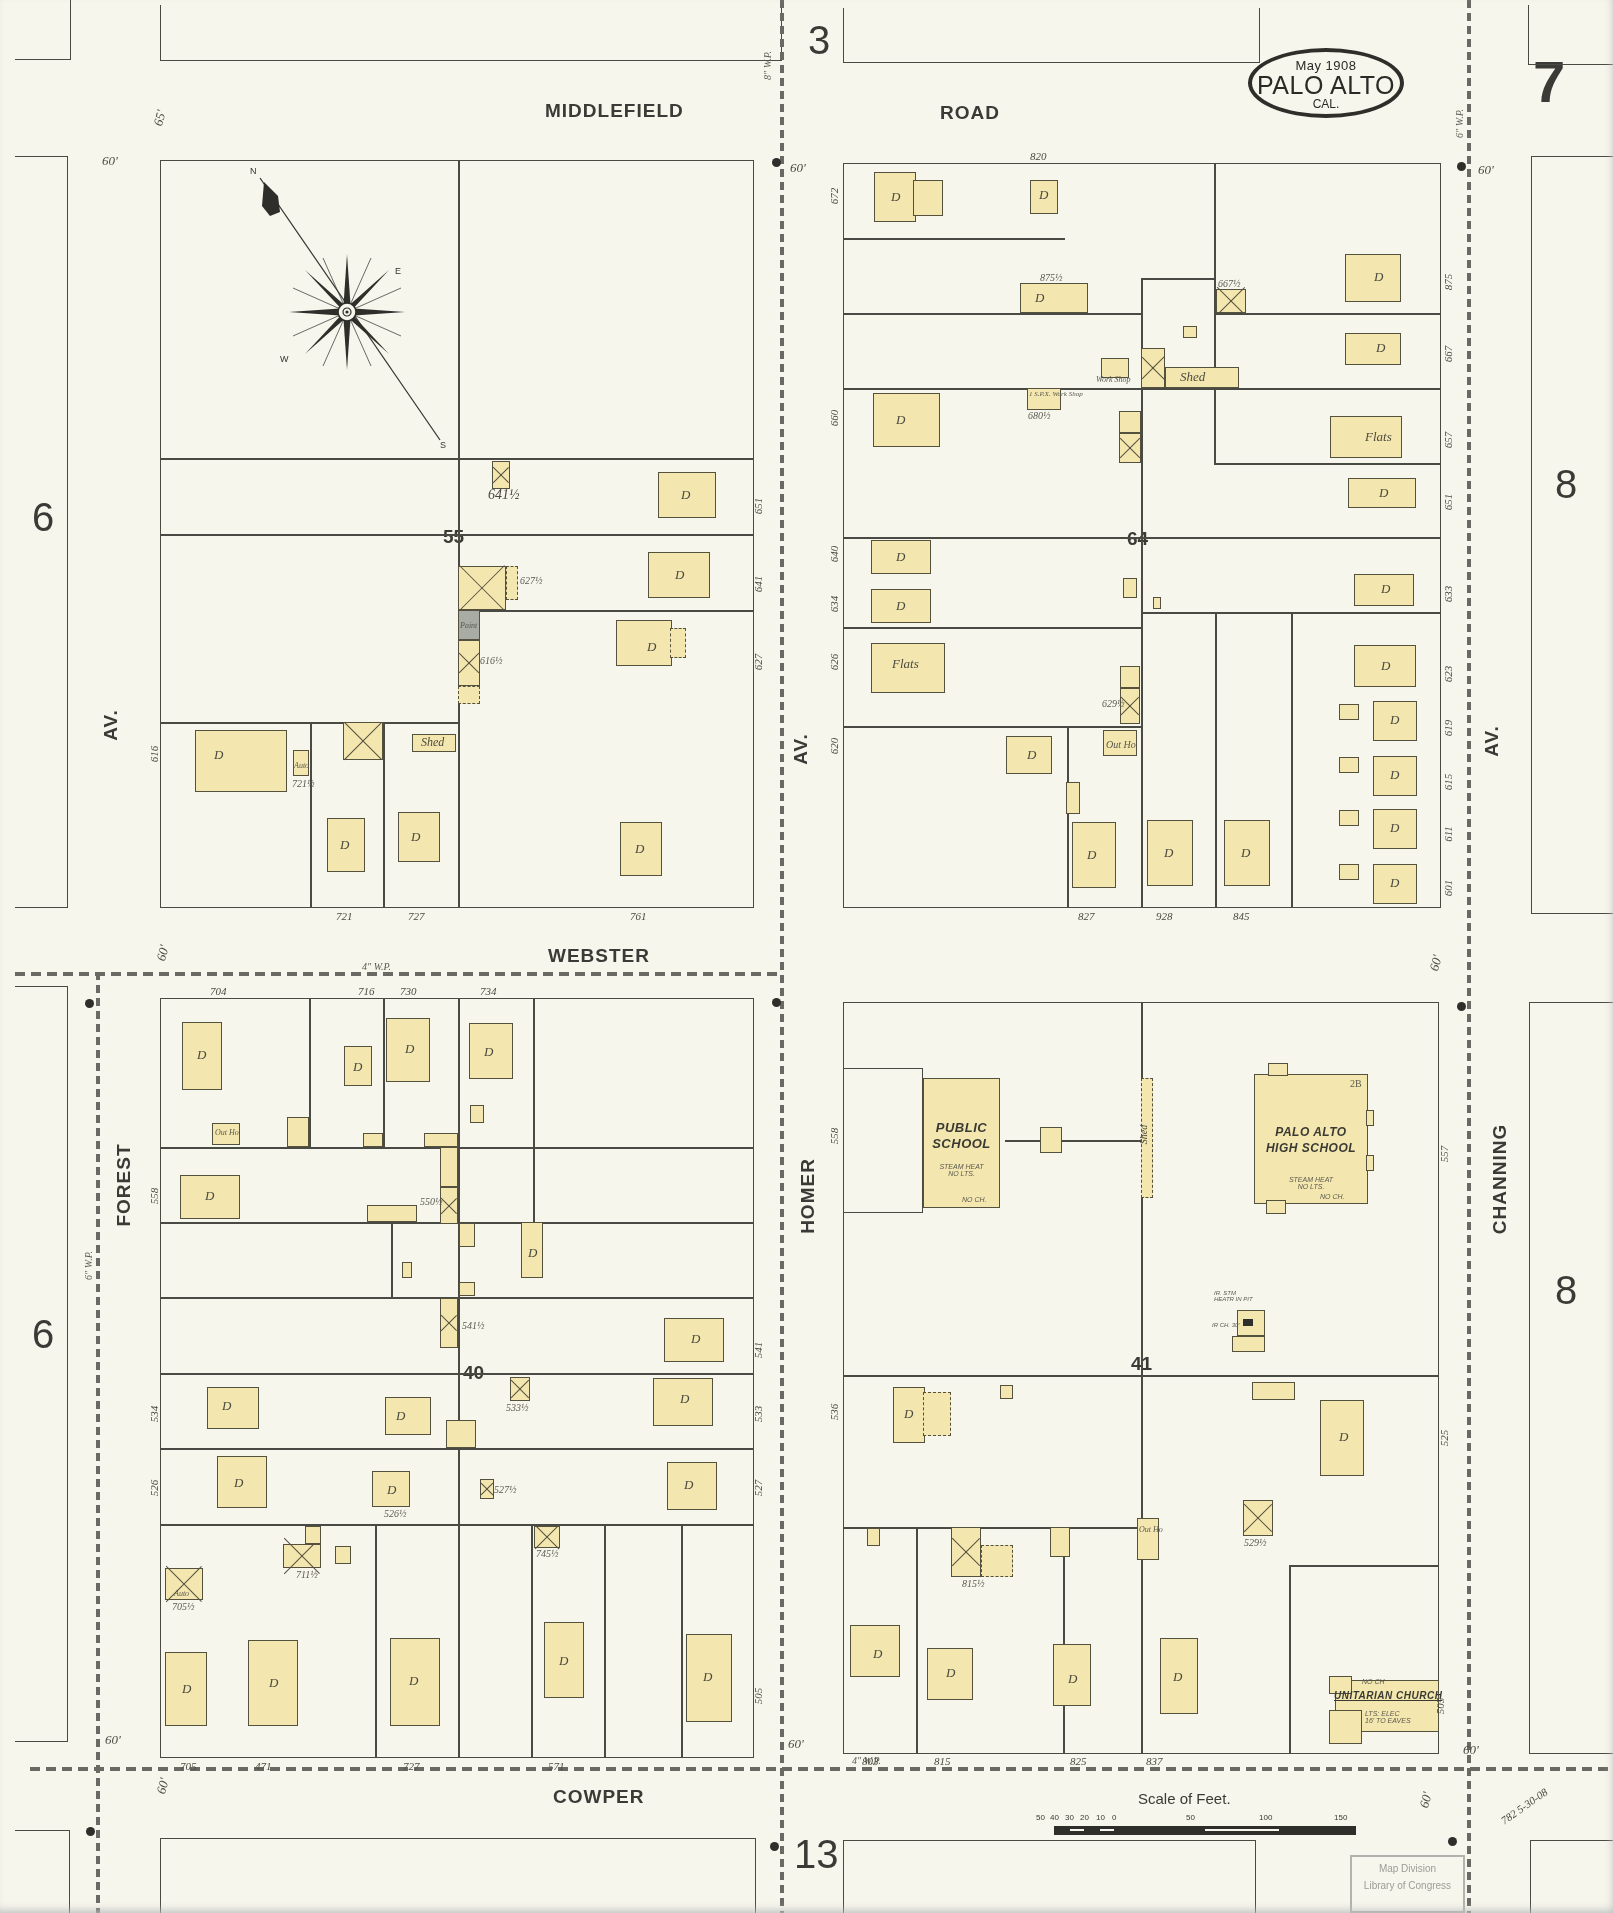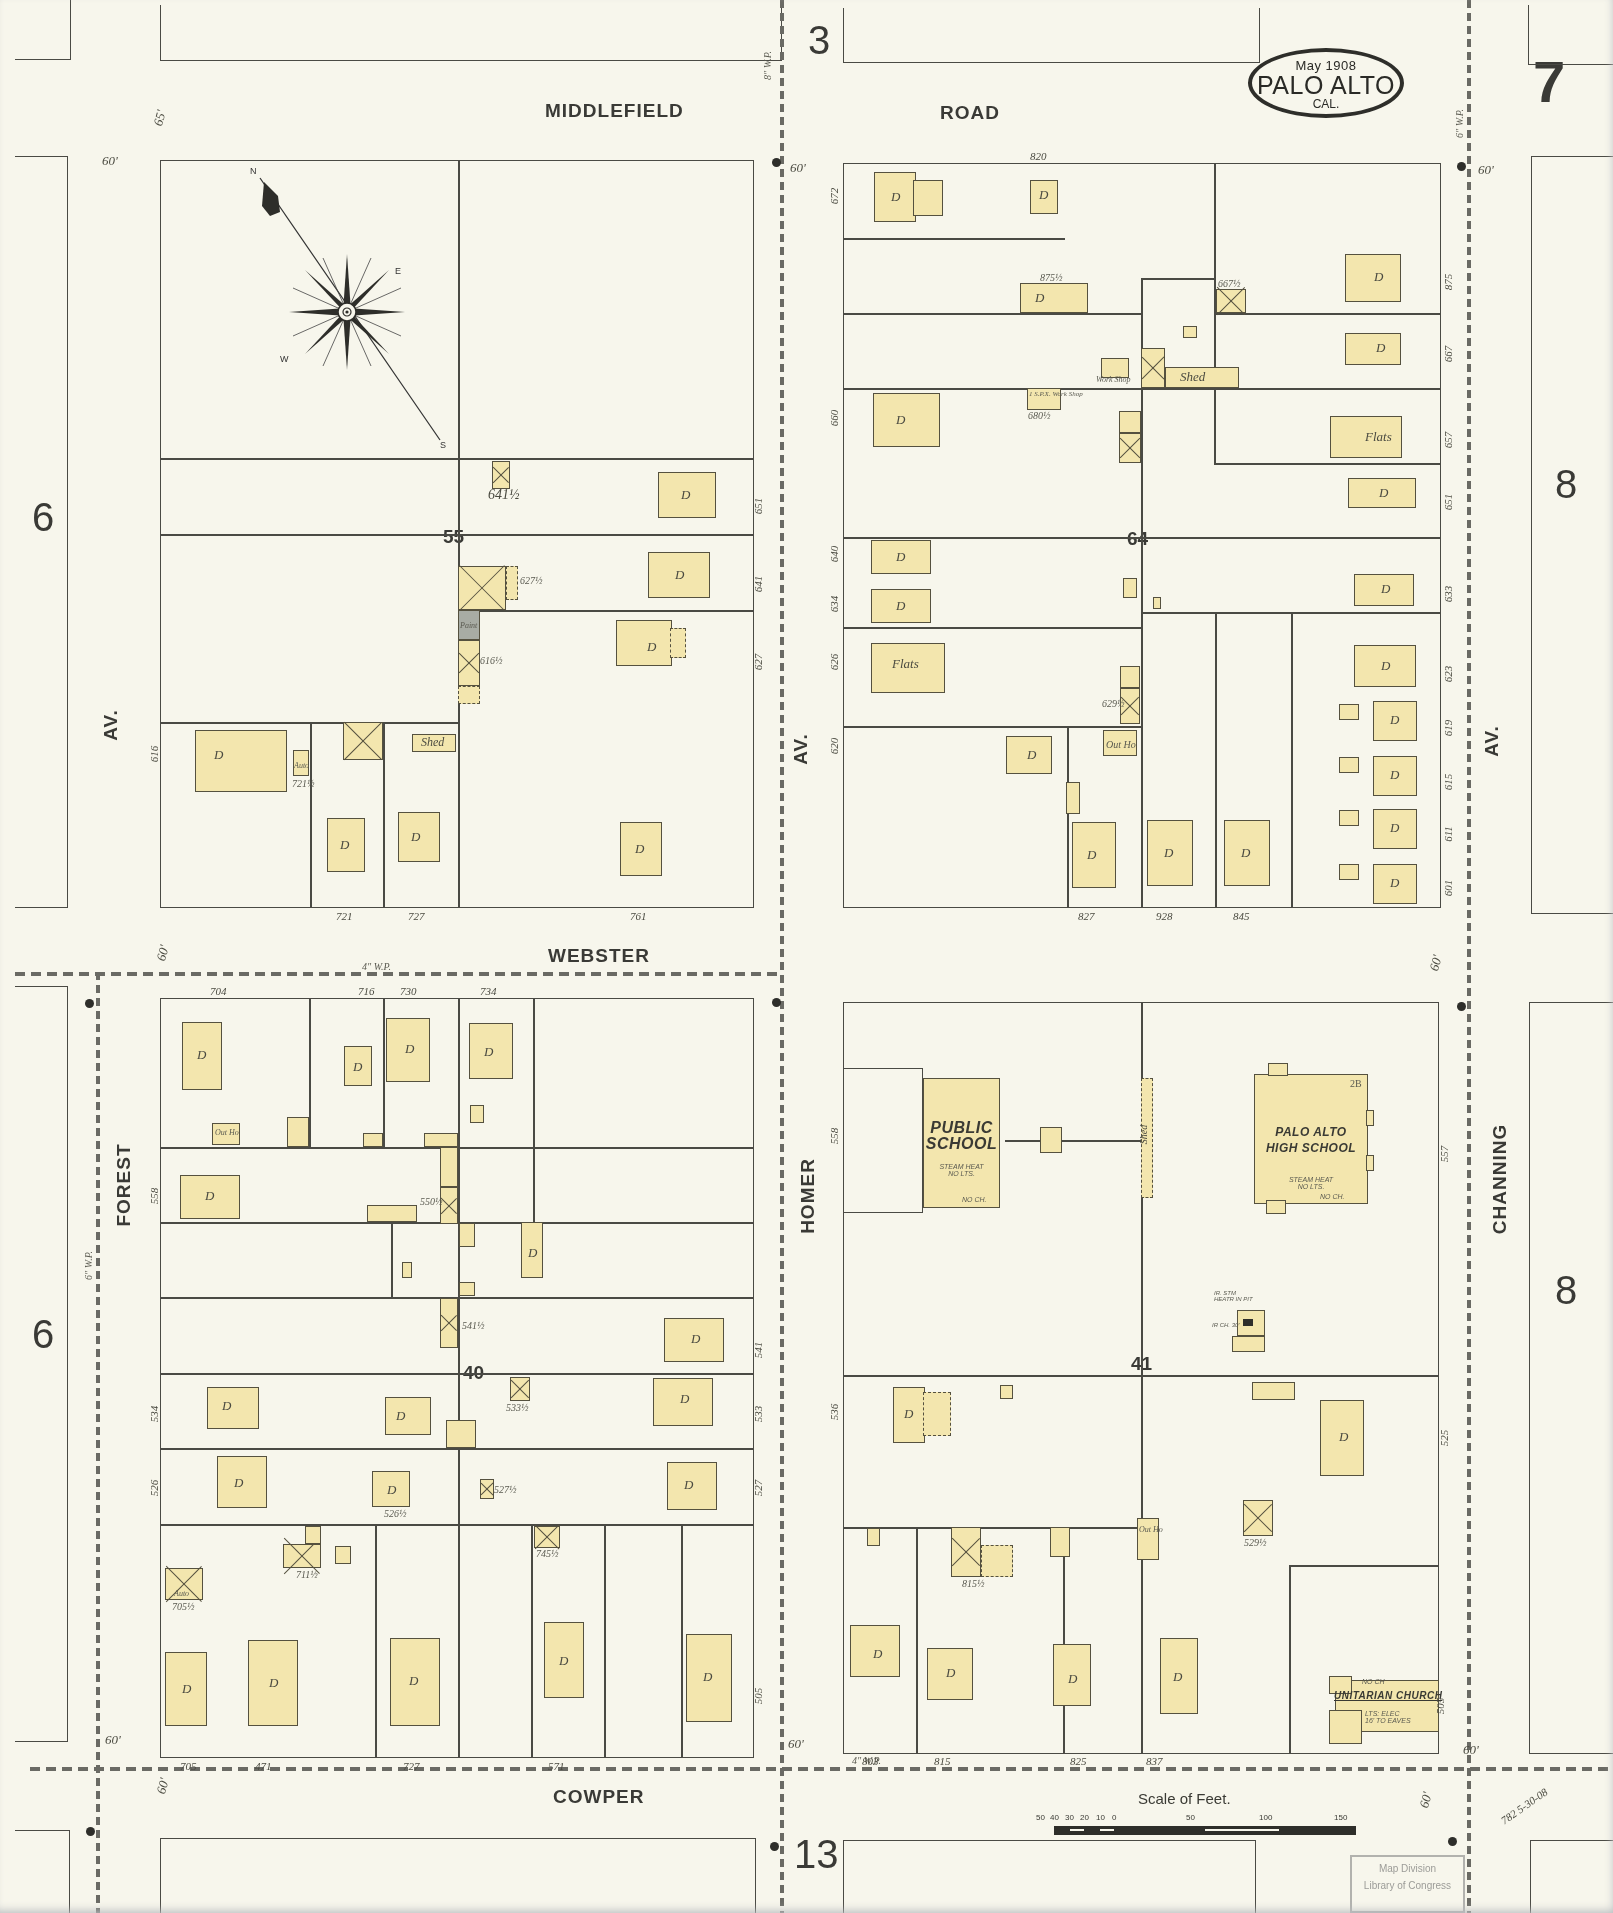--- a/index.html
+++ b/index.html
@@ -480,21 +480,21 @@
   <div class="lot" style="left:843px;top:1375px;width:596px;height:1.5px;"></div>
   <div class="lot" style="left:843px;top:1527px;width:298px;height:1.5px;"></div>
   <div class="lot" style="left:916px;top:1527px;width:1.5px;height:227px;"></div>
   <div class="lot" style="left:1063px;top:1527px;width:1.5px;height:227px;"></div>
   <div class="lot" style="left:1289px;top:1565px;width:1.5px;height:189px;"></div>
   <div class="lot" style="left:1289px;top:1565px;width:150px;height:1.5px;"></div>
   <div class="open-blk" style="left:843px;top:1068px;width:80px;height:145px;border-width:1.5px 1.5px 1.5px 0;"></div>
   <div class="lot" style="left:1005px;top:1140px;width:136px;height:1.5px;"></div>
 
   <div class="bldg" style="left:923px;top:1078px;width:77px;height:130px;"></div>
-  <div class="bldg-label" style="left:923px;top:1120px;width:77px;font-size:16px;line-height:16px;">
+  <div class="bldg-label" style="left:923px;top:1120px;width:77px;font-size:13px;line-height:16px;">
     <div>PUBLIC</div>
     <div>SCHOOL</div>
   </div>
   <div class="bldg-note" style="left:923px;top:1163px;width:77px;font-size:7px;">
     <div>STEAM HEAT</div>
     <div>NO LTS.</div>
   </div>
   <div class="bldg-note" style="left:962px;top:1196px;font-size:7px;">NO CH.</div>
   <div class="bldg" style="left:1040px;top:1127px;width:22px;height:26px;"></div>
   <div class="bldg dash" style="left:1141px;top:1078px;width:12px;height:120px;">

